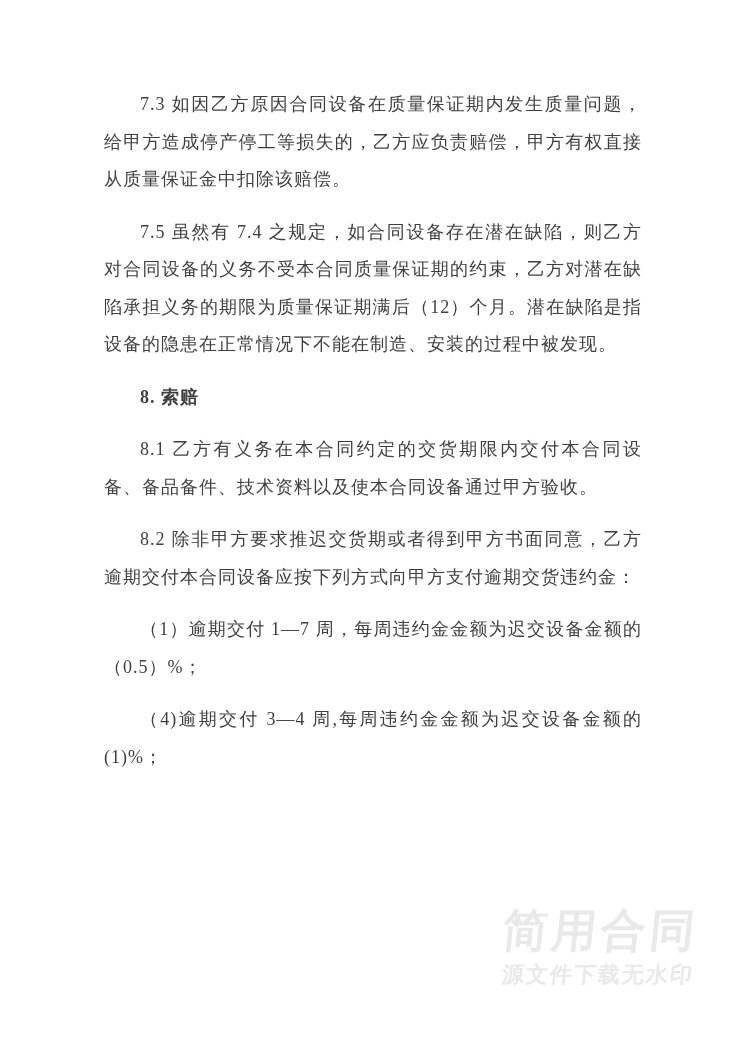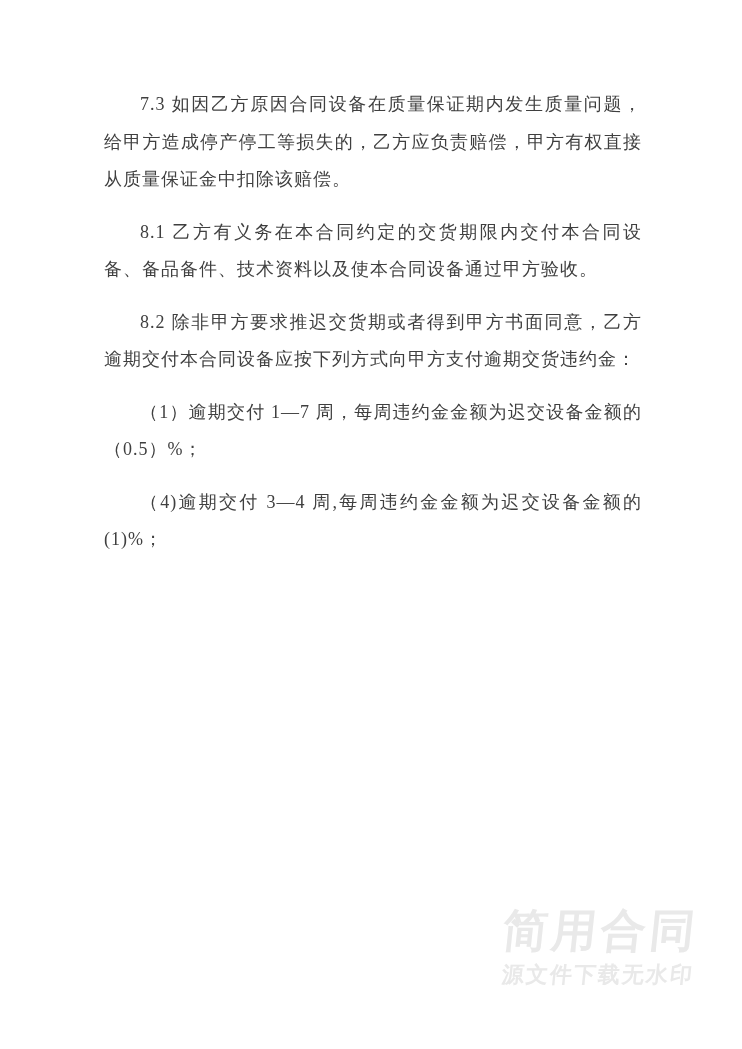--- a/index.html
+++ b/index.html
@@ -56,20 +56,22 @@
     margin-top: 5px;
   }
 </style>
 </head>
 <body>
 
 <div class="page">
 
   <div class="content">
     <p>7.3 如因乙方原因合同设备在质量保证期内发生质量问题，给甲方造成停产停工等损失的，乙方应负责赔偿，甲方有权直接从质量保证金中扣除该赔偿。</p>
+    <p>7.5 虽然有 7.4 之规定，如合同设备存在潜在缺陷，则乙方对合同设备的义务不受本合同质量保证期的约束，乙方对潜在缺陷承担义务的期限为质量保证期满后（12）个月。潜在缺陷是指设备的隐患在正常情况下不能在制造、安装的过程中被发现。</p>
+    <p class="heading">8. 索赔</p>
     <p>8.1 乙方有义务在本合同约定的交货期限内交付本合同设备、备品备件、技术资料以及使本合同设备通过甲方验收。</p>
     <p>8.2 除非甲方要求推迟交货期或者得到甲方书面同意，乙方逾期交付本合同设备应按下列方式向甲方支付逾期交货违约金：</p>
     <p>（1）逾期交付 1—7 周，每周违约金金额为迟交设备金额的（0.5）%；</p>
     <p>（4)逾期交付 3—4 周,每周违约金金额为迟交设备金额的(1)%；</p>
   </div>
 
   <div class="watermark">
     <div class="wm-title">简用合同</div>
     <div class="wm-subtitle">源文件下载无水印</div>
   </div>

